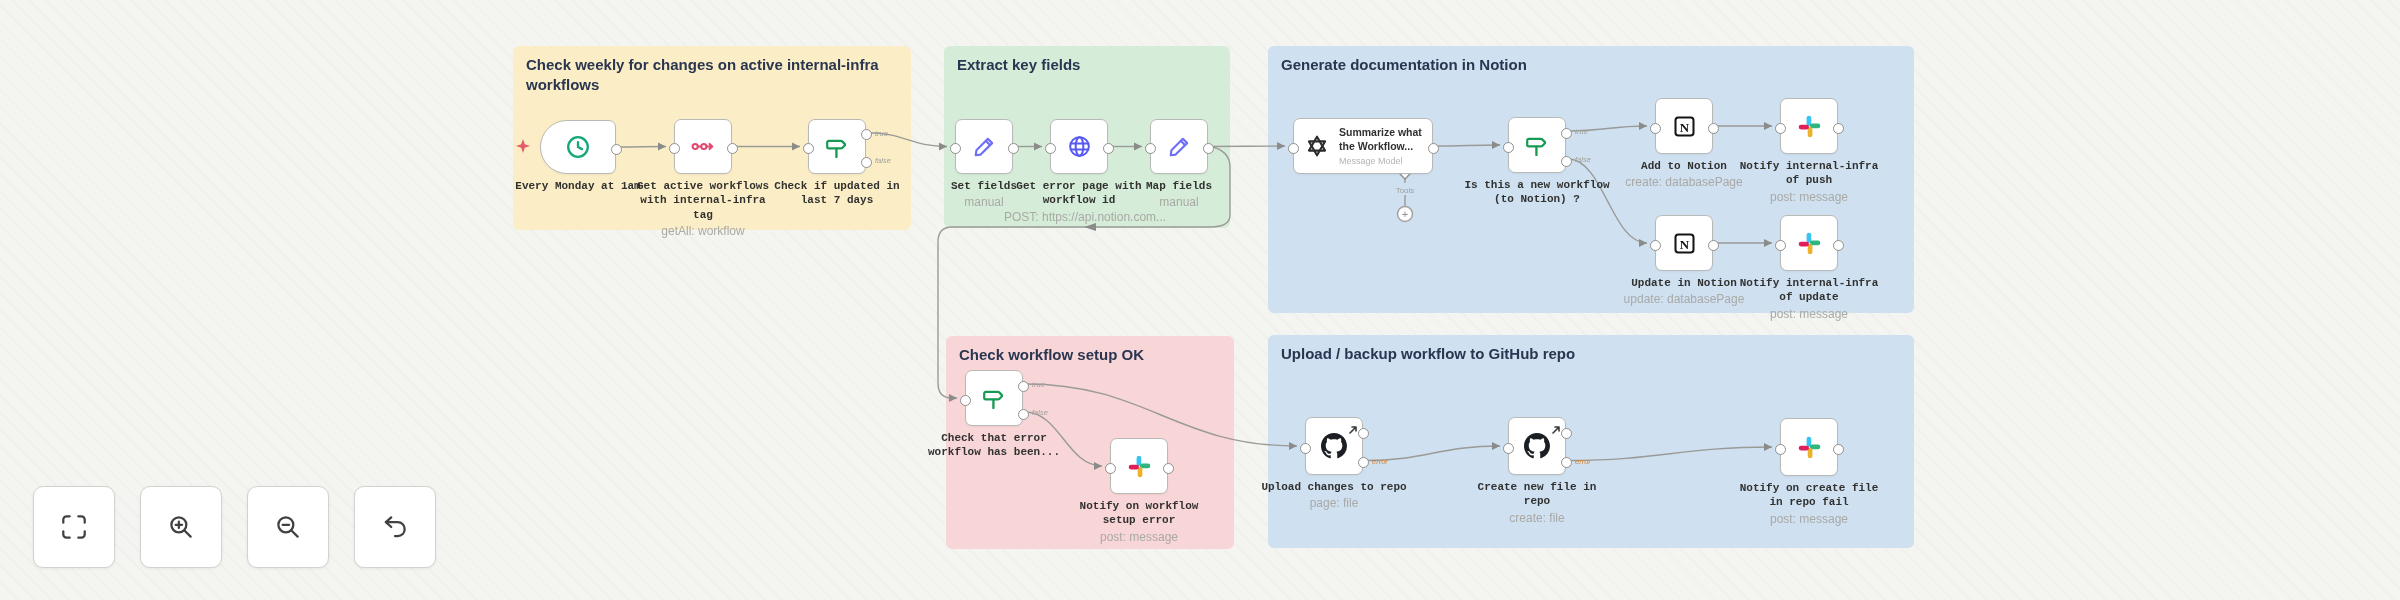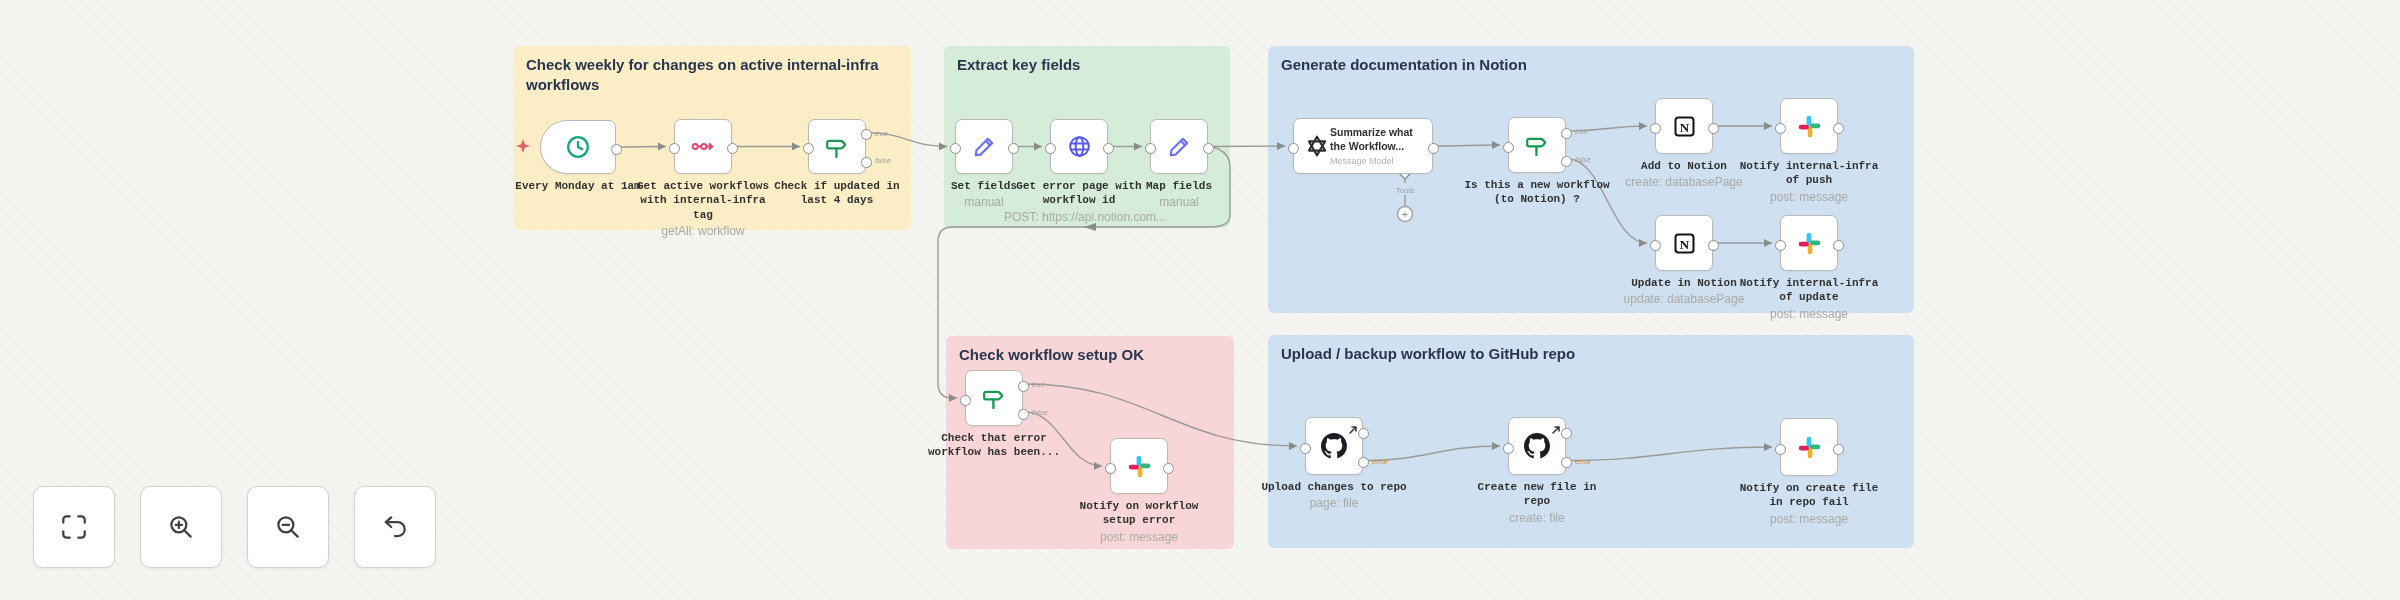--- a/index.html
+++ b/index.html
@@ -5,21 +5,21 @@
   html,body{margin:0;padding:0;background:#e9e9e7;}
   body{font-family:"Liberation Sans",sans-serif;}
   .canvas{position:relative;width:2400px;height:600px;overflow:hidden;
     background-color:#f4f4f1;
     background-image:repeating-linear-gradient(45deg, rgba(0,0,0,0.016) 0 2px, transparent 2px 12px);}
   .group{position:absolute;border-radius:6px;z-index:0;margin-left:16px;}
   .group-title{position:absolute;top:9px;left:13px;font-size:15px;font-weight:700;color:#2a3650;line-height:1.3;max-width:calc(100% - 26px);}
   .node-wrap{position:absolute;z-index:2;}
   .node-box{position:absolute;left:0;top:0;right:0;bottom:0;background:#fff;border:1.8px solid #b9b9b7;border-radius:7px;display:flex;align-items:center;justify-content:center;box-shadow:0 1px 2px rgba(0,0,0,0.05);cursor:pointer;}
   .node-box.trigger{border-radius:27px 7px 7px 27px;}
-  .node-box.wide{justify-content:flex-start;padding:0 10px;}
+  .node-box.wide{justify-content:flex-start;padding:0 10px;gap:9px;}
   .icon{display:flex;align-items:center;justify-content:center;}
   .inner{text-align:left;}
   .inner-title{font-size:10.5px;font-weight:700;color:#303030;line-height:1.25;}
   .inner-sub{font-size:9px;color:#b3b3b1;margin-top:3px;}
   .port{position:absolute;width:9px;height:9px;border-radius:50%;background:#fff;border:1.6px solid #8f8f8d;z-index:4;}
   .port.in{left:-6.5px;}
   .port.out{right:-6.5px;}
   .below{position:absolute;top:calc(100% + 5px);left:50%;transform:translateX(-50%);width:150px;text-align:center;z-index:2;}
   .node-label{font-size:11px;font-weight:700;color:#31312f;line-height:1.3;font-family:Liberation Mono, monospace;}
   .node-sub{font-size:12px;color:#a9a9a5;margin-top:2px;white-space:nowrap;}
@@ -122,21 +122,21 @@
             <svg width="28" height="28" viewBox="0 0 24 24" fill="none">
               <path d="M11.5 13.4 V20.5" stroke="#179a52" stroke-width="2" stroke-linecap="round"></path>
               <path d="M5 6.8 H15.2 C15.8 6.8 16.3 7 16.7 7.4 L18.6 9.3 C19 9.7 19 10.3 18.6 10.7 L16.7 12.6 C16.3 13 15.8 13.2 15.2 13.2 H5 C4.2 13.2 3.6 12.6 3.6 11.8 V8.2 C3.6 7.4 4.2 6.8 5 6.8 Z" stroke="#179a52" stroke-width="1.9"></path>
             </svg>
           </span>
           <span class="port in" style="top: 23px;"></span>
           <span class="port out" style="top: 9.25px;"></span>
           <span class="port out" style="top: 36.75px;"></span>
         </div>
         <div class="below">
-          <div class="node-label">Check if updated in last 4 days</div>
+          <div class="node-label">Check if updated in last 7 days</div>
         </div>
       </div>
       <div class="node-wrap" style="left: 955px; top: 119px; width: 58px; height: 55px;">
         <div class="node-box">
           <span class="icon">
             <svg width="27" height="27" viewBox="0 0 24 24" fill="none">
               <path d="M15 5.2 L18.8 9 L8.6 19.2 L4.2 19.8 L4.8 15.4 Z" stroke="#6e6ef7" stroke-width="1.9" stroke-linejoin="round"></path>
               <path d="M13.2 7 L17 10.8" stroke="#6e6ef7" stroke-width="1.9"></path>
             </svg>
           </span>

